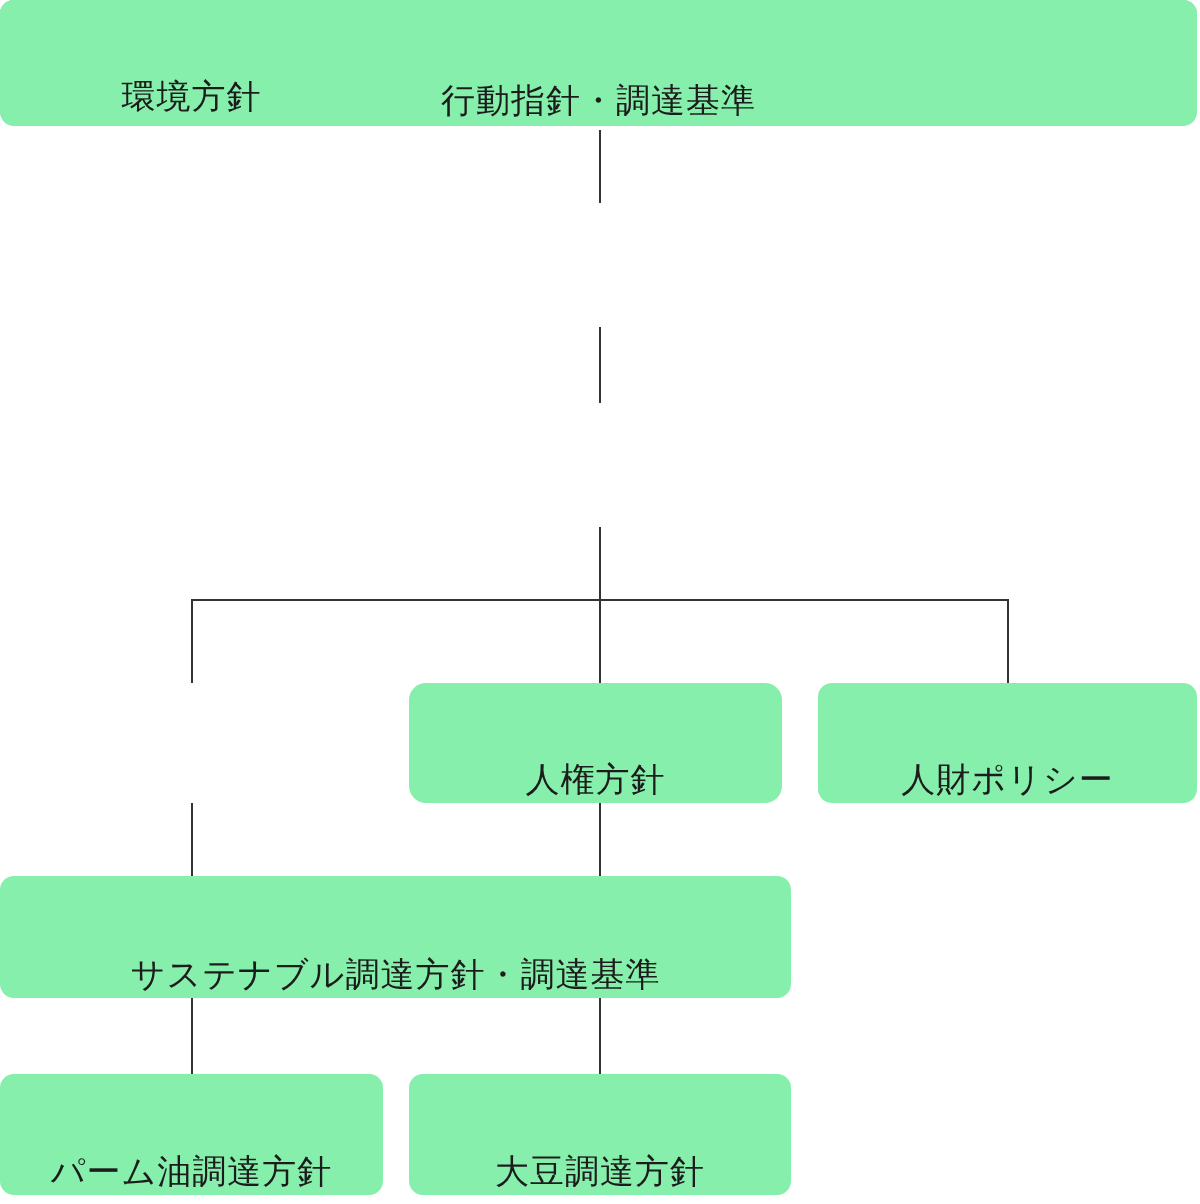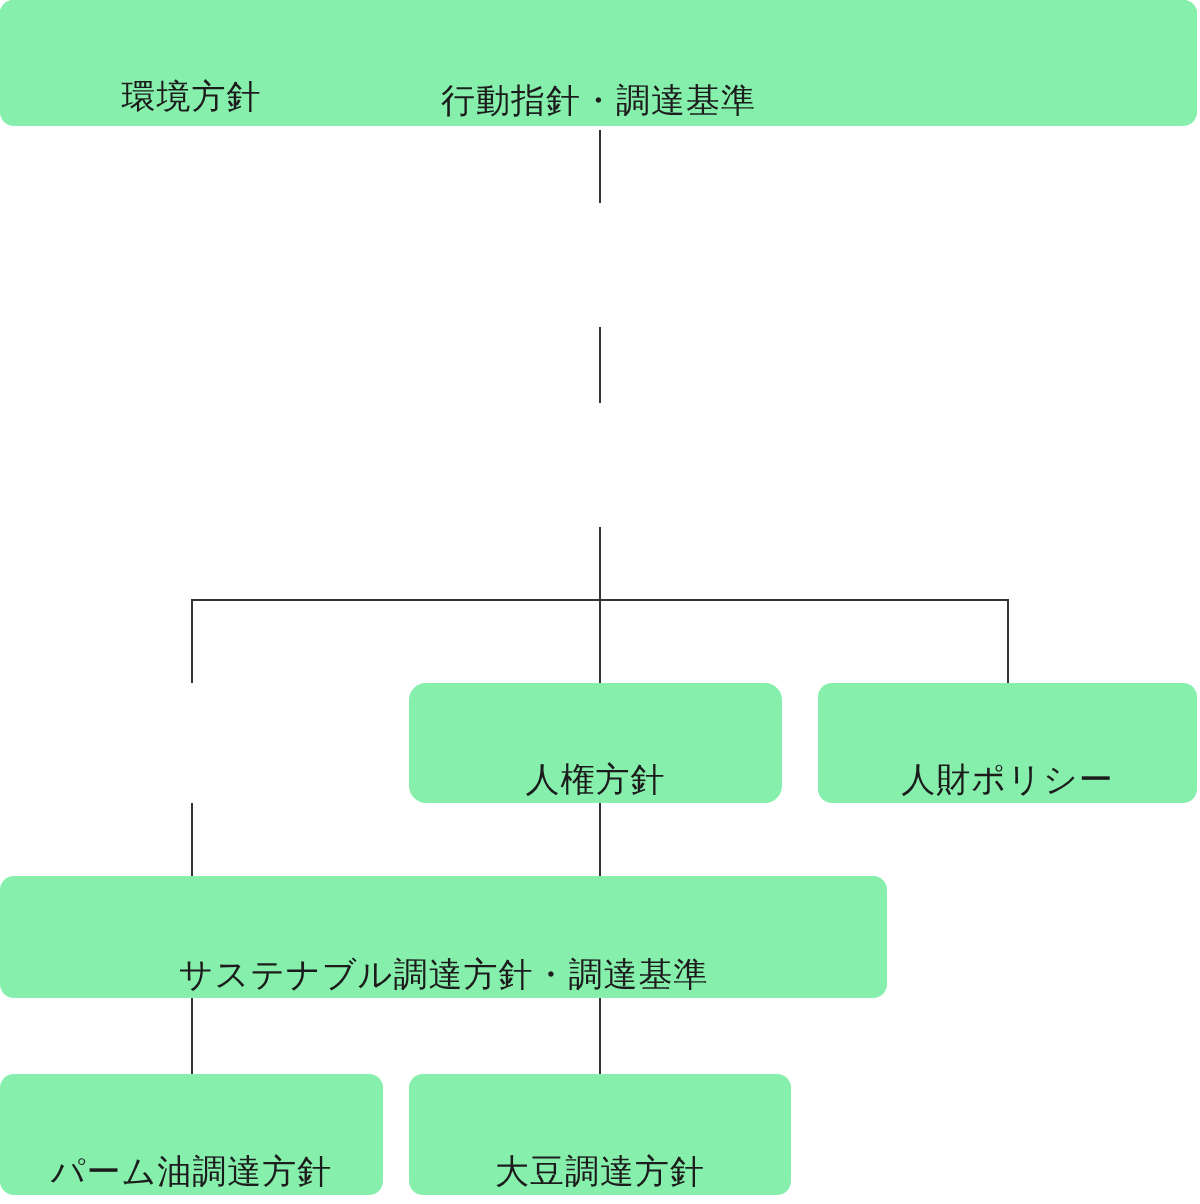--- a/index.html
+++ b/index.html
@@ -41,21 +41,21 @@
 
   
   .box-a { left: 0;   top: 4;    width: 1197px; height: 126px; }
   .box-b { left: 0;   top: 203;  width: 1197px; height: 124px; }
   .box-c { left: 0;   top: 403;  width: 1197px; height: 124px; }
   
   .box-d { left: 0;   top: 683;  width: 383px;  height: 120px; }
   .box-e { left: 409px; top: 683px; width: 373px; height: 120px; border-radius: 17px; }
   .box-f { left: 818px; top: 683px; width: 379px; height: 120px; }
   
-  .box-g { left: 0;   top: 876px; width: 887px; height: 122px; }
+  .box-g { left: 0;   top: 876px; width: 791px; height: 122px; }
   
   .box-h { left: 0;   top: 1074px; width: 383px; height: 121px; }
   .box-i { left: 409px; top: 1074px; width: 382px; height: 121px; }
 
   
   .v1  { left: 599px; top: 130px; height: 73px; }
   .v2  { left: 599px; top: 327px; height: 76px; }
   .v3  { left: 599px; top: 527px; height: 73px; }
   .h1  { left: 191px; top: 599px; width: 818px; }
   .v4  { left: 191px; top: 600px; height: 83px; }

